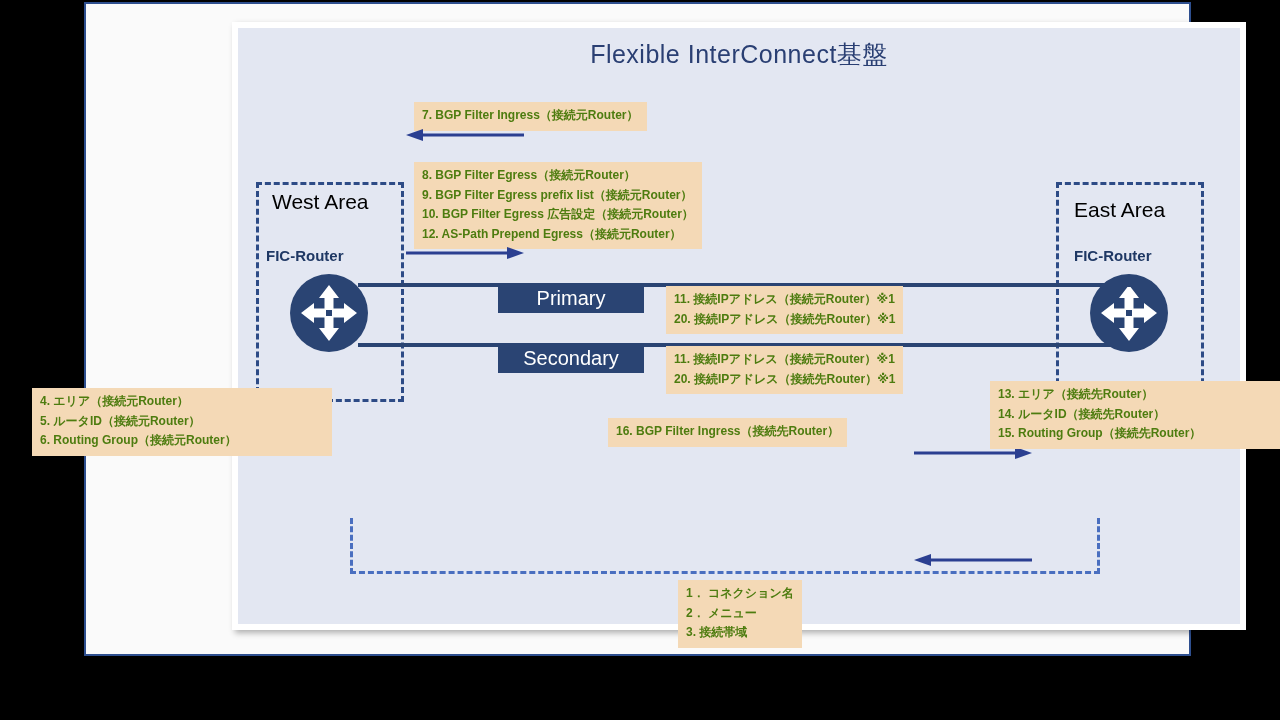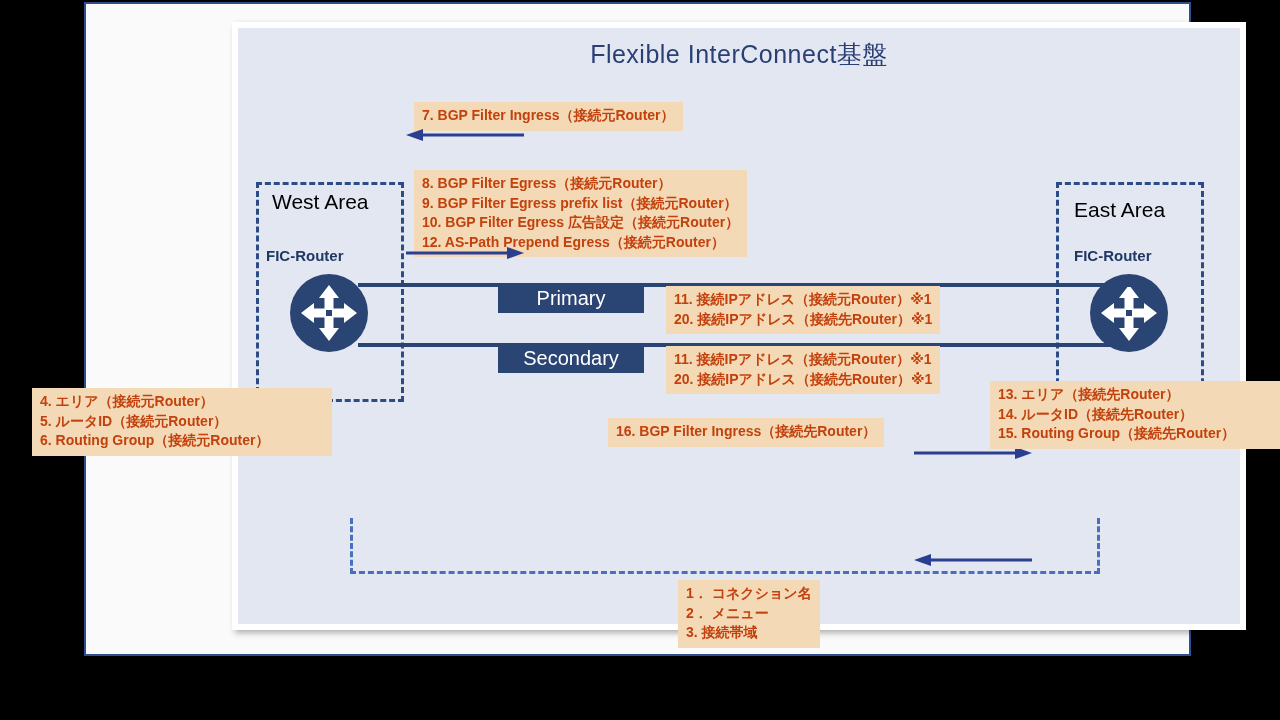--- a/index.html
+++ b/index.html
@@ -38,22 +38,22 @@
     font-size: 25px;
     color: #2a3f73;
     letter-spacing: .5px;
     white-space: nowrap;
   }
 
   
   .callout {
     position: absolute;
     background: #f4d9b6;
-    color: #c2410c;
-    font-size: 14px;
+    color: #4d7c0f;
+    font-size: 12px;
     font-weight: bold;
     line-height: 19.6px;
     padding: 4px 8px 5px 8px;
     white-space: nowrap;
   }
   .callout .ln { display: block; }
 
   
   .area-box {
     position: absolute;
@@ -165,21 +165,21 @@
         <span class="ln">7. BGP Filter Ingress（接続元Router）</span>
       </div>
 
       <div class="arrow" style="left:168px; top:100px; width:118px;">
         <svg viewBox="0 0 118 14" width="118" height="14" aria-hidden="true">
           <line x1="14" y1="7" x2="118" y2="7" stroke="#2b3f91" stroke-width="3"></line>
           <polygon points="0,7 17,1 17,13" fill="#2b3f91"></polygon>
         </svg>
       </div>
 
-      <div class="callout" style="left:176px; top:142px;">
+      <div class="callout" style="left:176px; top:134px;">
         <span class="ln">8. BGP Filter Egress（接続元Router）</span>
         <span class="ln">9. BGP Filter Egress prefix list（接続元Router）</span>
         <span class="ln">10. BGP Filter Egress 広告設定（接続元Router）</span>
         <span class="ln">12. AS-Path Prepend Egress（接続元Router）</span>
       </div>
 
       <div class="arrow" style="left:168px; top:218px; width:118px;">
         <svg viewBox="0 0 118 14" width="118" height="14" aria-hidden="true">
           <line x1="0" y1="7" x2="104" y2="7" stroke="#2b3f91" stroke-width="3"></line>
           <polygon points="118,7 101,1 101,13" fill="#2b3f91"></polygon>

